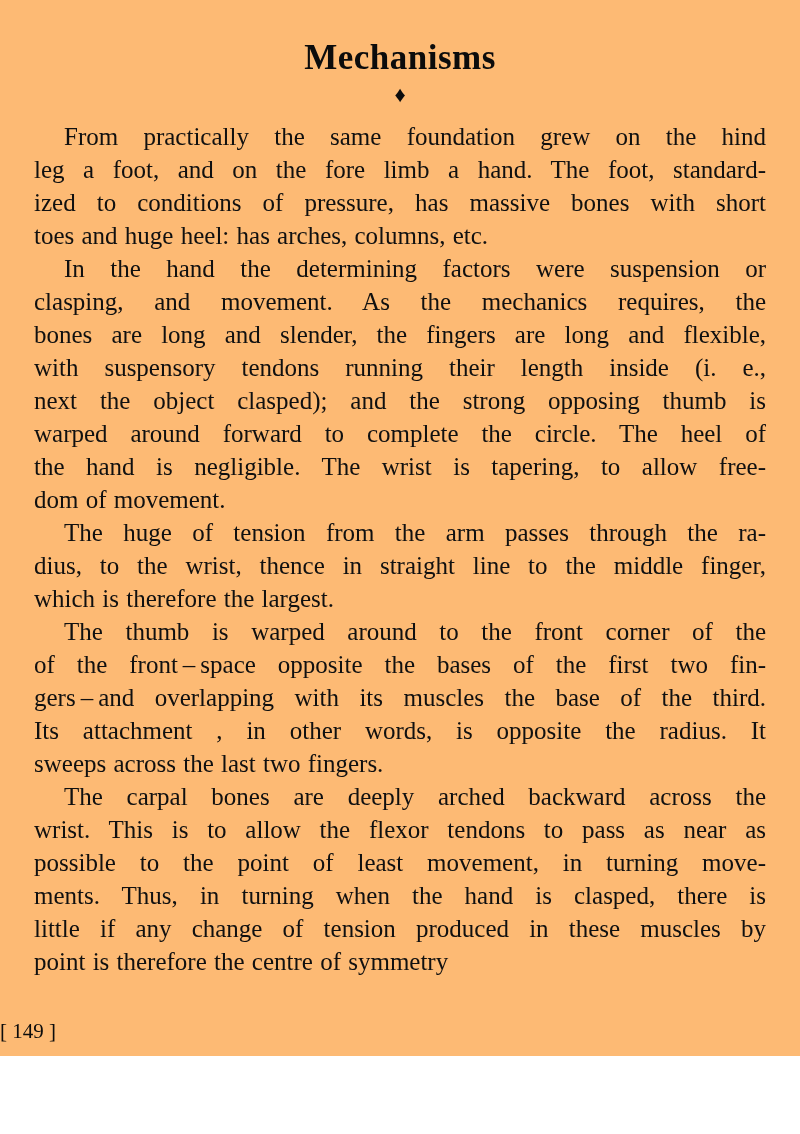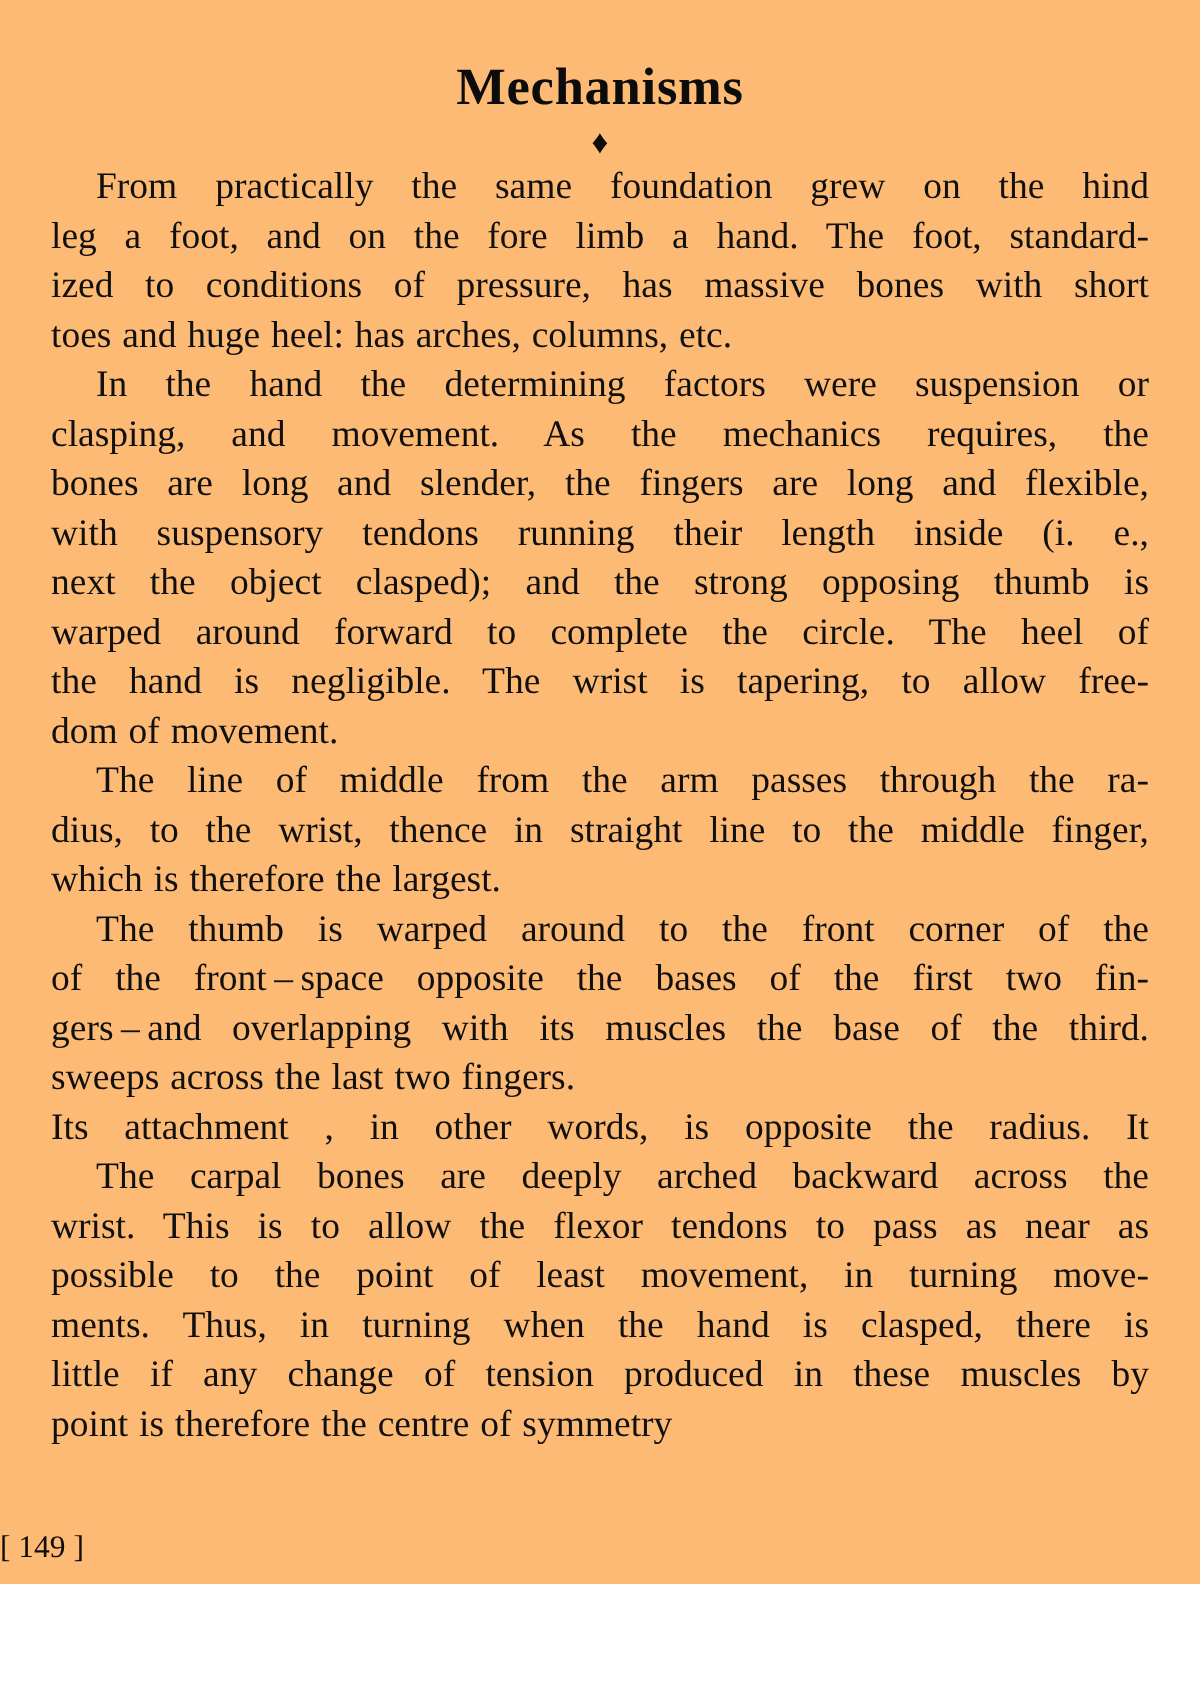--- a/index.html
+++ b/index.html
@@ -25,20 +25,21 @@
     color: #0c0c0c;
   }
   .ornament {
     text-align: center;
     font-size: 22px;
     line-height: 26px;
     margin-top: 6px;
     color: #0c0c0c;
   }
   .text-block {
+    margin-top: 12px;
     padding: 0 34px;
     font-size: 25px;
   }
   .paragraph { margin: 0; }
   .line {
     height: 33px;
     line-height: 33px;
     overflow: hidden;
     text-align: justify;
     text-align-last: justify;
@@ -75,30 +76,30 @@
         <div class="line first">In the hand the determining factors were suspension or</div>
         <div class="line">clasping, and movement. As the mechanics requires, the</div>
         <div class="line">bones are long and slender, the fingers are long and flexible,</div>
         <div class="line">with suspensory tendons running their length inside (i. e.,</div>
         <div class="line">next the object clasped); and the strong opposing thumb is</div>
         <div class="line">warped around forward to complete the circle. The heel of</div>
         <div class="line">the hand is negligible. The wrist is tapering, to allow free-</div>
         <div class="line last">dom of movement.</div>
       </div>
       <div class="paragraph">
-        <div class="line first">The line of middle from the arm passes through the ra-</div>
+        <div class="line first">The huge of tension from the arm passes through the ra-</div>
         <div class="line">dius, to the wrist, thence in straight line to the middle finger,</div>
         <div class="line last">which is therefore the largest.</div>
       </div>
       <div class="paragraph">
         <div class="line first">The thumb is warped around to the front corner of the</div>
         <div class="line">of the front – space opposite the bases of the first two fin-</div>
         <div class="line">gers – and overlapping with its muscles the base of the third.</div>
+        <div class="line">Its attachment , in other words, is opposite the radius. It</div>
         <div class="line last">sweeps across the last two fingers.</div>
-        <div class="line">Its attachment , in other words, is opposite the radius. It</div>
       </div>
       <div class="paragraph">
         <div class="line first">The carpal bones are deeply arched backward across the</div>
         <div class="line">wrist. This is to allow the flexor tendons to pass as near as</div>
         <div class="line">possible to the point of least movement, in turning move-</div>
         <div class="line">ments. Thus, in turning when the hand is clasped, there is</div>
         <div class="line">little if any change of tension produced in these muscles by</div>
       </div>
       <div class="paragraph">
         <div class="line last">point is therefore the centre of symmetry</div>

